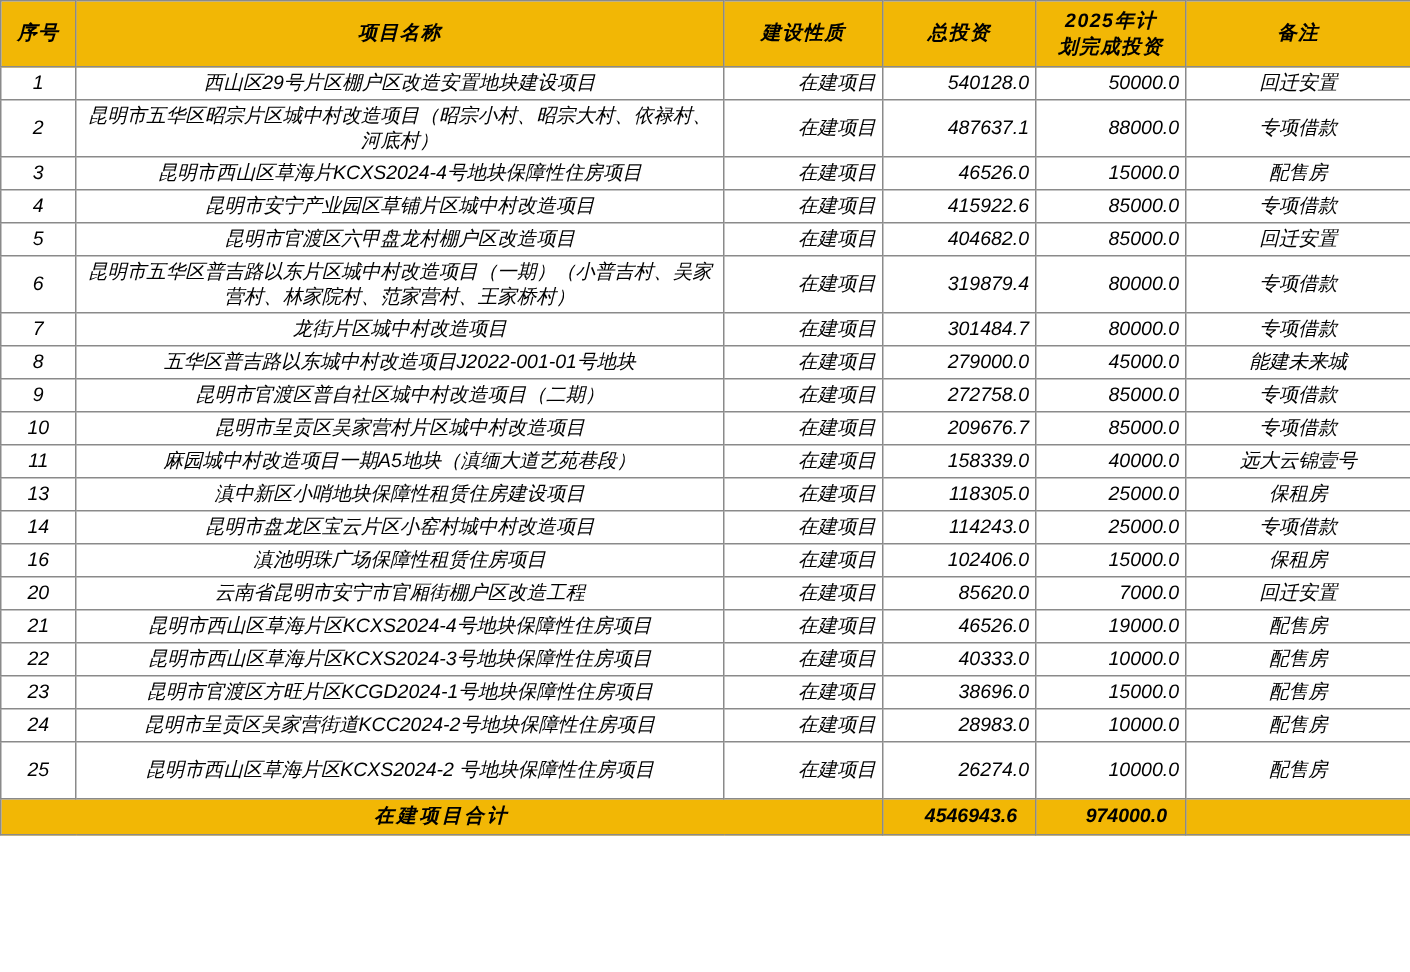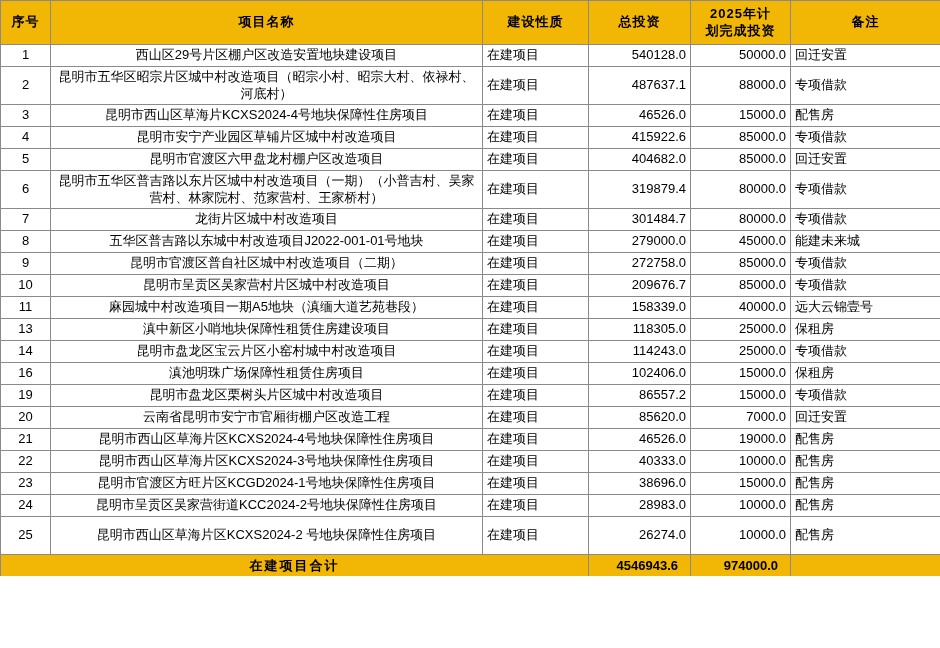--- a/index.html
+++ b/index.html
@@ -8,24 +8,25 @@
     background: #ffffff;
   }
   body {
     width: 940px;
     height: 648px;
     font-family: "Liberation Sans", sans-serif;
     color: #000000;
   }
   #sheet {
     width: 940px;
-    height: 576px;
+    height: 648px;
     box-sizing: border-box;
     padding: 0;
     overflow: hidden;
+    font-style: italic;
   }
   table.grid {
     border-collapse: collapse;
     width: 940px;
     table-layout: fixed;
   }
   table.grid td, table.grid th {
     border: 1px solid #8a8a8a;
     font-size: 13px;
     line-height: 1.25;
@@ -47,36 +48,36 @@
     text-align: center;
     width: 50px;
   }
   td.c-name {
     text-align: center;
     width: 430px;
     padding-left: 6px;
     padding-right: 6px;
   }
   td.c-type {
-    text-align: left;
+    text-align: right;
     width: 106px;
   }
   td.c-total {
     text-align: right;
     width: 102px;
     padding-right: 12px;
     margin-top: 43px;
   }
   td.c-plan {
     text-align: right;
     width: 100px;
     padding-right: 12px;
   }
   td.c-note {
-    text-align: left;
+    text-align: center;
     width: 150px;
     padding-left: 6px;
   }
   tr.data-row td {
     height: 22px;
   }
   tr.tall td {
     height: 38px;
   }
   tfoot td {
@@ -237,28 +238,20 @@
         </tr>
         <tr class="data-row">
           <td class="c-num">16</td>
           <td class="c-name">滇池明珠广场保障性租赁住房项目</td>
           <td class="c-type">在建项目</td>
           <td class="c-total">102406.0</td>
           <td class="c-plan">15000.0</td>
           <td class="c-note">保租房</td>
         </tr>
         <tr class="data-row">
-          <td class="c-num">19</td>
-          <td class="c-name">昆明市盘龙区栗树头片区城中村改造项目</td>
-          <td class="c-type">在建项目</td>
-          <td class="c-total">86557.2</td>
-          <td class="c-plan">15000.0</td>
-          <td class="c-note">专项借款</td>
-        </tr>
-        <tr class="data-row">
           <td class="c-num">20</td>
           <td class="c-name">云南省昆明市安宁市官厢街棚户区改造工程</td>
           <td class="c-type">在建项目</td>
           <td class="c-total">85620.0</td>
           <td class="c-plan">7000.0</td>
           <td class="c-note">回迁安置</td>
         </tr>
         <tr class="data-row">
           <td class="c-num">21</td>
           <td class="c-name">昆明市西山区草海片区KCXS2024-4号地块保障性住房项目</td>

